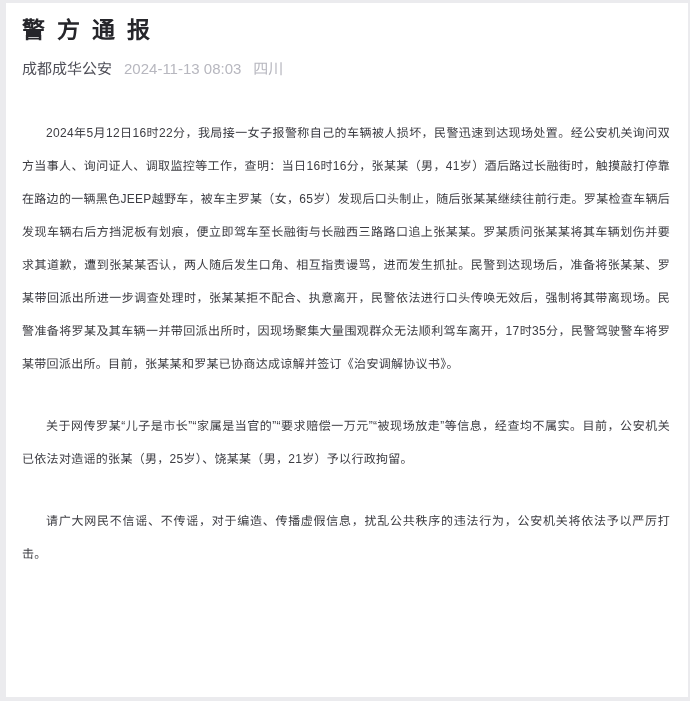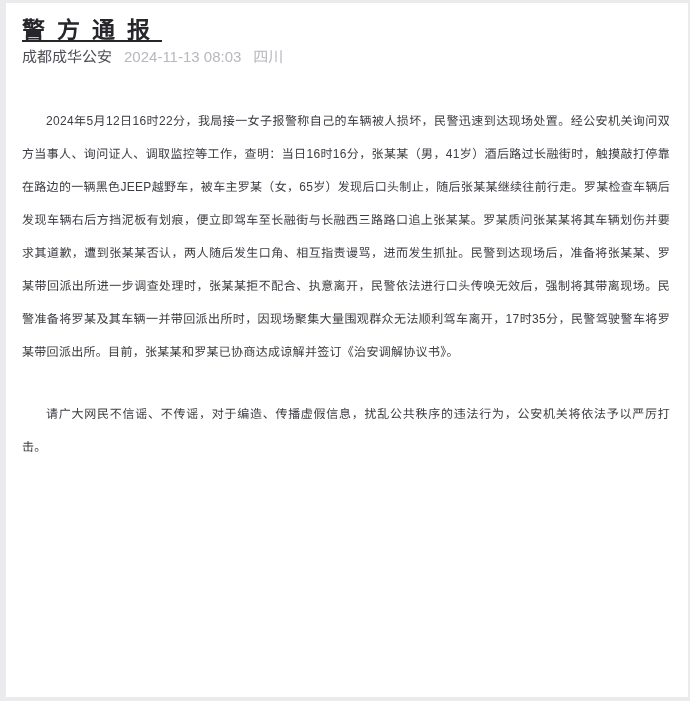--- a/index.html
+++ b/index.html
@@ -22,24 +22,23 @@
     background: #ffffff;
     padding: 12px 18px 0 16px;
   }
   .title {
     margin: 0;
     font-size: 23px;
     font-weight: 700;
     color: #26262b;
     letter-spacing: 12px;
     line-height: 30px;
-    text-decoration: underline;
   }
   .byline {
-    margin-top: 2px;
+    margin-top: 14px;
     font-size: 15px;
     line-height: 20px;
     display: flex;
     align-items: baseline;
   }
   .byline .source {
     color: #4f4f58;
     font-weight: 500;
     margin-right: 12px;
     text-decoration: none;
@@ -74,16 +73,17 @@
   <h1 class="title">警方通报</h1>
 
   <div class="byline">
     <span class="source">成都成华公安</span>
     <span class="datetime">2024-11-13 08:03</span>
     <span class="location">四川</span>
   </div>
 
   <div class="article">
     <p>2024年5月12日16时22分，我局接一女子报警称自己的车辆被人损坏，民警迅速到达现场处置。经公安机关询问双方当事人、询问证人、调取监控等工作，查明：当日16时16分，张某某（男，41岁）酒后路过长融街时，触摸敲打停靠在路边的一辆黑色JEEP越野车，被车主罗某（女，65岁）发现后口头制止，随后张某某继续往前行走。罗某检查车辆后发现车辆右后方挡泥板有划痕，便立即驾车至长融街与长融西三路路口追上张某某。罗某质问张某某将其车辆划伤并要求其道歉，遭到张某某否认，两人随后发生口角、相互指责谩骂，进而发生抓扯。民警到达现场后，准备将张某某、罗某带回派出所进一步调查处理时，张某某拒不配合、执意离开，民警依法进行口头传唤无效后，强制将其带离现场。民警准备将罗某及其车辆一并带回派出所时，因现场聚集大量围观群众无法顺利驾车离开，17时35分，民警驾驶警车将罗某带回派出所。目前，张某某和罗某已协商达成谅解并签订《治安调解协议书》。</p>
+    <p>关于网传罗某“儿子是市长”“家属是当官的”“要求赔偿一万元”“被现场放走”等信息，经查均不属实。目前，公安机关已依法对造谣的张某（男，25岁）、饶某某（男，21岁）予以行政拘留。</p>
     <p>请广大网民不信谣、不传谣，对于编造、传播虚假信息，扰乱公共秩序的违法行为，公安机关将依法予以严厉打击。</p>
   </div>
 
 </div>
 
 </body></html>

